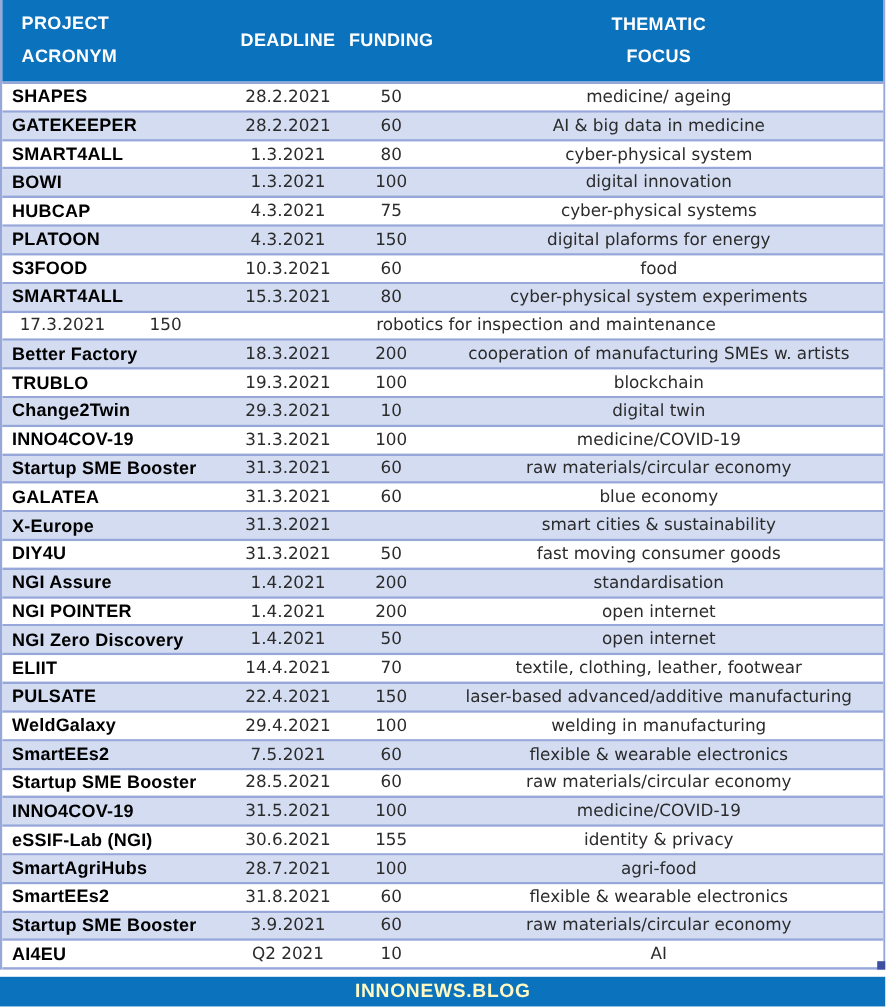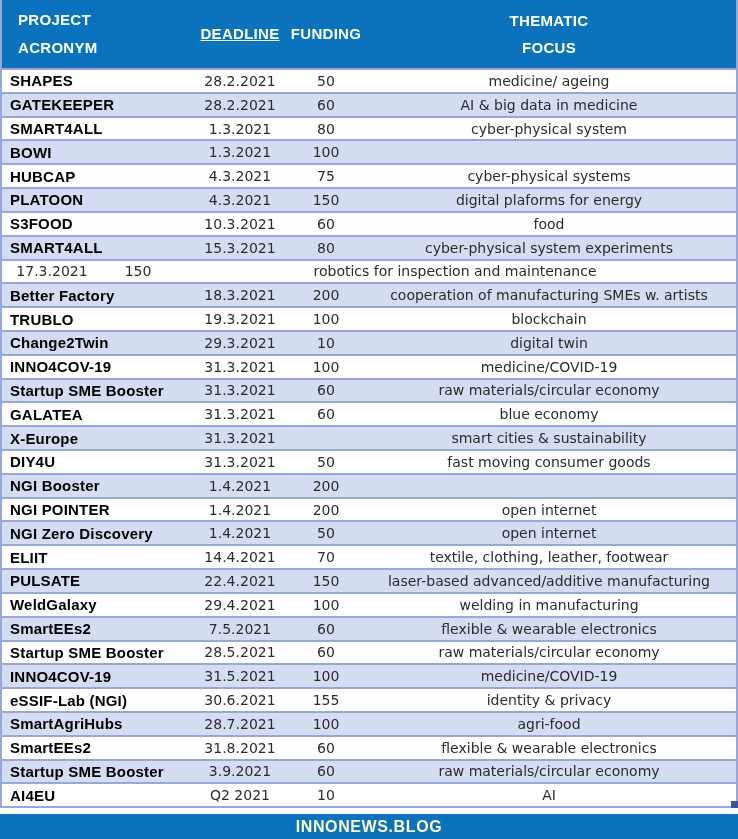--- a/index.html
+++ b/index.html
@@ -23,21 +23,21 @@
 
   
   .thead{
     height:68px;flex:0 0 68px;display:flex;
     background:var(--header_blue);color:#ffffff;
     font-family:"Liberation Sans",sans-serif;font-weight:bold;font-size:15px;
     letter-spacing:.3px;
   }
   .th{display:flex;flex-direction:column;justify-content:center;align-items:center;text-align:center;}
   .th-acr{width:188px;align-items:flex-start;text-align:left;padding-left:16px;line-height:28px;}
-  .th-dl{width:100px;line-height:20px;text-decoration:underline;}
+  .th-dl{width:100px;line-height:20px;}
   .th-fund{width:72px;line-height:20px;gap:24px;}
   .th-foc{flex:1;line-height:27px;}
 
   
   .tbody{flex:1;display:flex;flex-direction:column;border-top:2px solid var(--border_blue);}
   .tr{flex:1;display:flex;align-items:center;border-bottom:2px solid var(--border_blue);background:#ffffff;}
   .tr.stripe{background:var(--stripe_blue);}
   .td{font-size:14px;color:var(--text_dark);white-space:nowrap;overflow:hidden;}
   .c-acr{
     width:188px;padding-left:8px;
@@ -100,20 +100,21 @@
         <div class="tr">
     <div class="td c-acr">SMART4ALL</div>
     <div class="td c-dl">1.3.2021</div>
     <div class="td c-fund">80</div>
     <div class="td c-foc">cyber-physical system</div>
   </div>
         <div class="tr stripe">
     <div class="td c-acr">BOWI</div>
     <div class="td c-dl">1.3.2021</div>
     <div class="td c-fund">100</div>
+    <div class="td c-foc">digital innovation</div>
   </div>
         <div class="tr">
     <div class="td c-acr">HUBCAP</div>
     <div class="td c-dl">4.3.2021</div>
     <div class="td c-fund">75</div>
     <div class="td c-foc">cyber-physical systems</div>
   </div>
         <div class="tr stripe">
     <div class="td c-acr">PLATOON</div>
     <div class="td c-dl">4.3.2021</div>
@@ -179,23 +180,24 @@
     <div class="td c-fund"></div>
     <div class="td c-foc">smart cities &amp; sustainability</div>
   </div>
         <div class="tr">
     <div class="td c-acr">DIY4U</div>
     <div class="td c-dl">31.3.2021</div>
     <div class="td c-fund">50</div>
     <div class="td c-foc">fast moving consumer goods</div>
   </div>
         <div class="tr stripe">
-    <div class="td c-acr">NGI Booster</div>
+    <div class="td c-acr">NGI Assure</div>
     <div class="td c-dl">1.4.2021</div>
     <div class="td c-fund">200</div>
+    <div class="td c-foc">standardisation</div>
   </div>
         <div class="tr">
     <div class="td c-acr">NGI POINTER</div>
     <div class="td c-dl">1.4.2021</div>
     <div class="td c-fund">200</div>
     <div class="td c-foc">open internet</div>
   </div>
         <div class="tr stripe">
     <div class="td c-acr">NGI Zero Discovery</div>
     <div class="td c-dl">1.4.2021</div>

